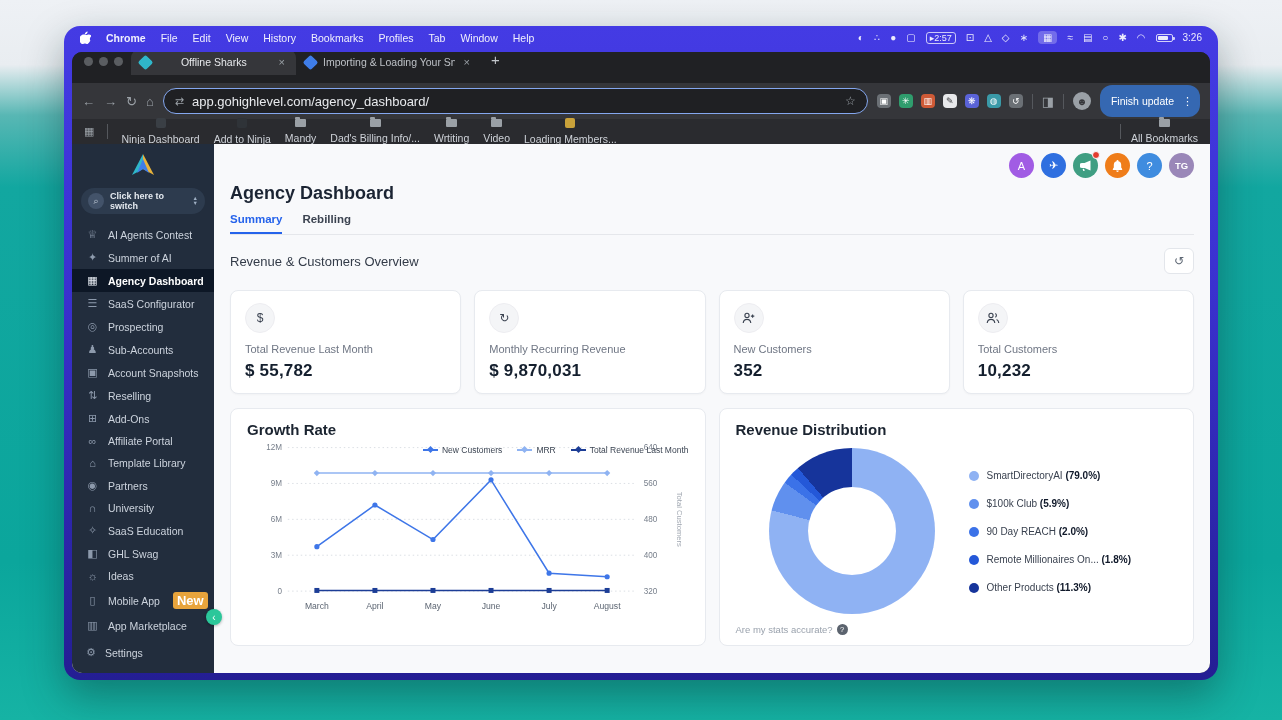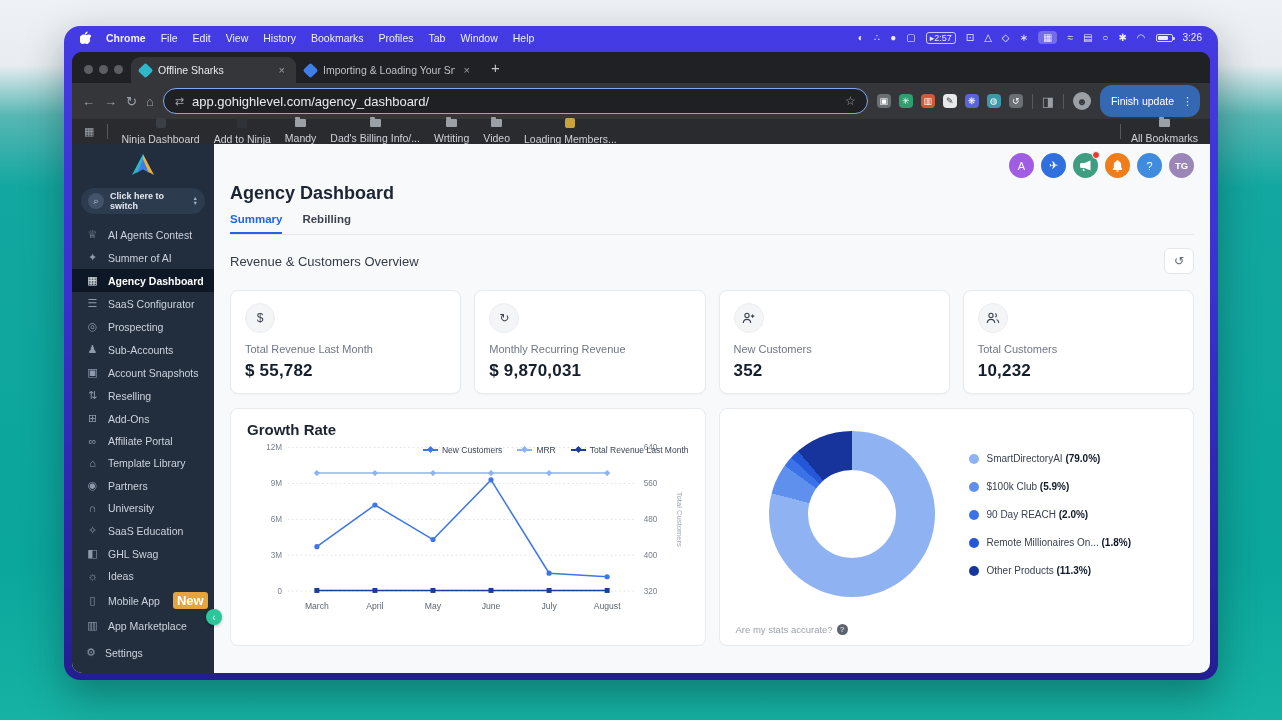--- a/index.html
+++ b/index.html
@@ -19,21 +19,21 @@
   .menubar .mi.b { font-weight:700; }
   .mb-right { margin-left:auto; display:flex; align-items:center; gap:10px; opacity:.9; font-size:10px; }
   .mb-ico { font-size:10px; line-height:1; }
   .mb-pill { border:1px solid rgba(255,255,255,.8); border-radius:3px; padding:0 3px; font-size:9px; }
   .mb-hl { background:rgba(255,255,255,.28); border-radius:4px; padding:1px 5px; }
   .battery { width:17px; height:8px; border:1px solid rgba(255,255,255,.85); border-radius:2px; position:relative; }
   .battery::before { content:""; position:absolute; left:1px; top:1px; bottom:1px; width:10px; background:#fff; border-radius:1px; }
   .battery::after { content:""; position:absolute; right:-3px; top:2px; width:2px; height:3px; background:rgba(255,255,255,.85); border-radius:0 1px 1px 0; }
   
   .window { position:absolute; left:8px; right:8px; top:26px; bottom:7px; background:#202124; border-radius:10px; overflow:hidden; display:flex; flex-direction:column; }
-  .tabstrip { height:31px; background:#202124; display:flex; align-items:flex-end; padding:0 8px; flex:none; }
+  .tabstrip { height:31px; background:#202124; display:flex; align-items:flex-end; padding:8px 8px; flex:none;text-align:center; }
   .dots { display:flex; gap:6px; align-items:center; padding:0 8px 9px 4px; }
   .dot { width:9px; height:9px; border-radius:50%; background:#5a5d61; }
   .tab { height:26px; display:flex; align-items:center; gap:7px; padding:0 9px; font-size:10.5px; max-width:185px; min-width:165px; }
   .tab.active { background:#35363a; border-radius:9px 9px 0 0; color:#e8eaed; }
   .tab.inactive { color:#bdc1c6; }
   .tab .fav { width:11px; height:11px; border-radius:2px; flex:none; transform:rotate(45deg); }
   .tab .t { flex:1; overflow:hidden; white-space:nowrap; text-overflow:clip; }
   .tab .x { color:#9aa0a6; font-size:11px; padding:0 2px; }
   .newtab { color:#c2c6cb; font-size:15px; padding:0 10px 7px; }
   .toolbar { height:36px; background:#35363a; display:flex; align-items:center; gap:9px; padding:0 10px; color:#9aa0a6; flex:none; }
@@ -466,20 +466,21 @@
                 <polyline points="68.3,159.3 129.0,159.3 189.7,159.3 250.3,159.3 311.0,159.3 371.7,159.3" fill="none" stroke="#1c3d96" stroke-width="1.6"></polyline>
                 <rect x="65.73333333333333" y="156.702725" width="5.2" height="5.2" fill="#1c3d96"></rect>
                 <rect x="126.4" y="156.702725" width="5.2" height="5.2" fill="#1c3d96"></rect>
                 <rect x="187.06666666666666" y="156.702725" width="5.2" height="5.2" fill="#1c3d96"></rect>
                 <rect x="247.73333333333335" y="156.702725" width="5.2" height="5.2" fill="#1c3d96"></rect>
                 <rect x="308.4" y="156.702725" width="5.2" height="5.2" fill="#1c3d96"></rect>
                 <rect x="369.06666666666666" y="156.702725" width="5.2" height="5.2" fill="#1c3d96"></rect>
               </svg>
           </div>
           <div class="chart-card">
+            <div class="chart-title">Revenue Distribution</div>
             <div class="donut-flex">
               <div class="donut-wrap">
                 <div class="donut" id="donut" style="background: conic-gradient(rgb(143, 178, 243) 0deg, rgb(143, 178, 243) 284.4deg, rgb(96, 144, 238) 284.4deg, rgb(96, 144, 238) 305.64deg, rgb(59, 114, 232) 305.64deg, rgb(59, 114, 232) 312.84deg, rgb(36, 88, 216) 312.84deg, rgb(36, 88, 216) 319.32deg, rgb(22, 52, 155) 319.32deg, rgb(22, 52, 155) 360deg);"></div>
               </div>
               <div class="d-legend" id="dLegend">
                   <div class="d-item">
                     <span class="d-dot" style="background: rgb(143, 178, 243);"></span>
                     <span>SmartDirectoryAI <span class="d-pct">(79.0%)</span></span>
                   </div>
                   <div class="d-item">

